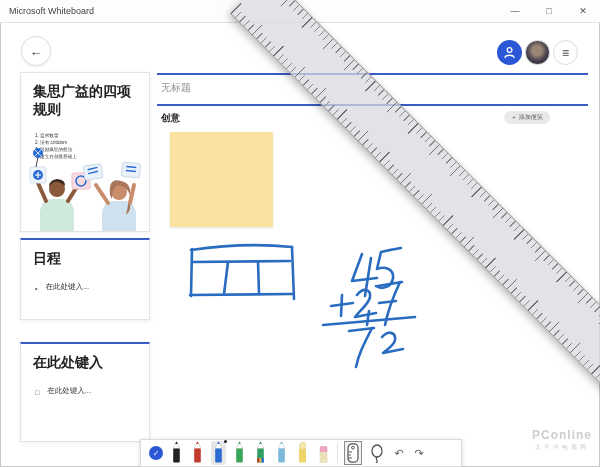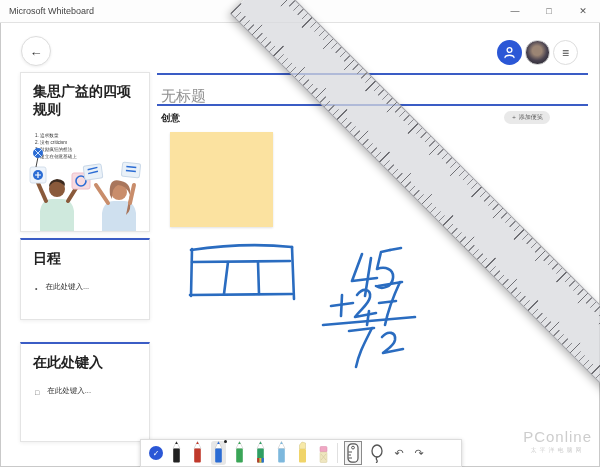--- a/index.html
+++ b/index.html
@@ -28,21 +28,21 @@
   .side-card h3{margin:10px 10px 0 12px;font-size:14px;color:#222;font-weight:bold;}
   .rules{margin:13px 0 0 14px;padding:0;list-style:none;}
   .rules li{font-size:4.6px;color:#333;line-height:7px;}
   .illu{position:absolute;bottom:0;left:1px;width:126px;height:92px;}
   .type-line{margin:14px 0 0 14px;font-size:7.5px;color:#333;display:flex;gap:8px;align-items:flex-end;}
   .type-line .mark{font-size:7px;color:#555;}
 
   
   .board-line{position:absolute;left:157px;right:12px;height:2px;background:#3a5cc5;}
   .l1{top:73px;} .l2{top:104px;}
-  .board-title{position:absolute;left:161px;top:87px;font-size:15px;color:#8f8f8f;}
+  .board-title{position:absolute;left:161px;top:81px;font-size:10px;color:#8f8f8f;}
   .section-title{position:absolute;left:161px;top:112px;font-size:9.5px;font-weight:bold;color:#1f1f1f;}
   .add-note-btn{position:absolute;left:504px;top:111px;background:#e9e9e9;border-radius:8px;padding:2px 7px;font-size:6px;color:#555;}
   .sticky{position:absolute;left:170px;top:132px;width:103px;height:95px;background:#fbe2a0;box-shadow:0 1px 2px rgba(0,0,0,.12);}
 
   
   .ruler{position:absolute;left:162px;top:178px;width:600px;height:54px;transform:rotate(45deg);background:rgba(216,217,222,.75);border-top:1px solid #a0a0a5;border-bottom:1px solid #a0a0a5;box-shadow:0 3px 8px rgba(0,0,0,.28);z-index:4;}
   .ticks{position:absolute;left:0;right:0;}
   .t-top-s{top:0;height:8px;background:repeating-linear-gradient(90deg,#87878c 0 1px,transparent 1px 6px);}
   .t-top-l{top:0;height:14px;background:repeating-linear-gradient(90deg,#6f6f74 0 1px,transparent 1px 30px);}
   .t-bot-s{bottom:0;height:8px;background:repeating-linear-gradient(90deg,#87878c 0 1px,transparent 1px 6px);}
@@ -64,21 +64,21 @@
   .pen-wrap{position:relative;width:15px;height:24px;display:flex;align-items:flex-start;justify-content:center;flex:none;}
   .pen-wrap.selected{background:#e7e7e7;border-radius:3px;}
   .pen-wrap.selected::after{content:"";position:absolute;right:-1px;top:-1px;width:3px;height:3px;border-radius:50%;background:#222;}
   .tool-box{width:18px;height:24px;display:flex;align-items:center;justify-content:center;flex:none;}
   .tool-box.selected{border:1px solid #8a8a8a;background:#f4f4f4;box-sizing:border-box;}
   .glyph-btn{font-size:11px;color:#555;flex:none;width:14px;text-align:center;}
   .tb-divider{width:1px;height:20px;background:#e0e0e0;flex:none;}
 
   
   .watermark{position:absolute;right:8px;top:428px;text-align:center;z-index:9;}
-  .wm1{font-size:15px;font-weight:normal;color:rgba(202,202,202,.95);letter-spacing:1px;}
+  .wm1{font-size:12px;font-weight:bold;color:rgba(202,202,202,.95);letter-spacing:1px;}
   .wm2{font-size:6px;color:#cfcfcf;letter-spacing:3px;margin-top:1px;}
 </style>
 </head>
 <body>
 
 <div id="app">
 
   <div class="titlebar">
     <span class="title">Microsoft Whiteboard</span>
     <div class="win-controls">

